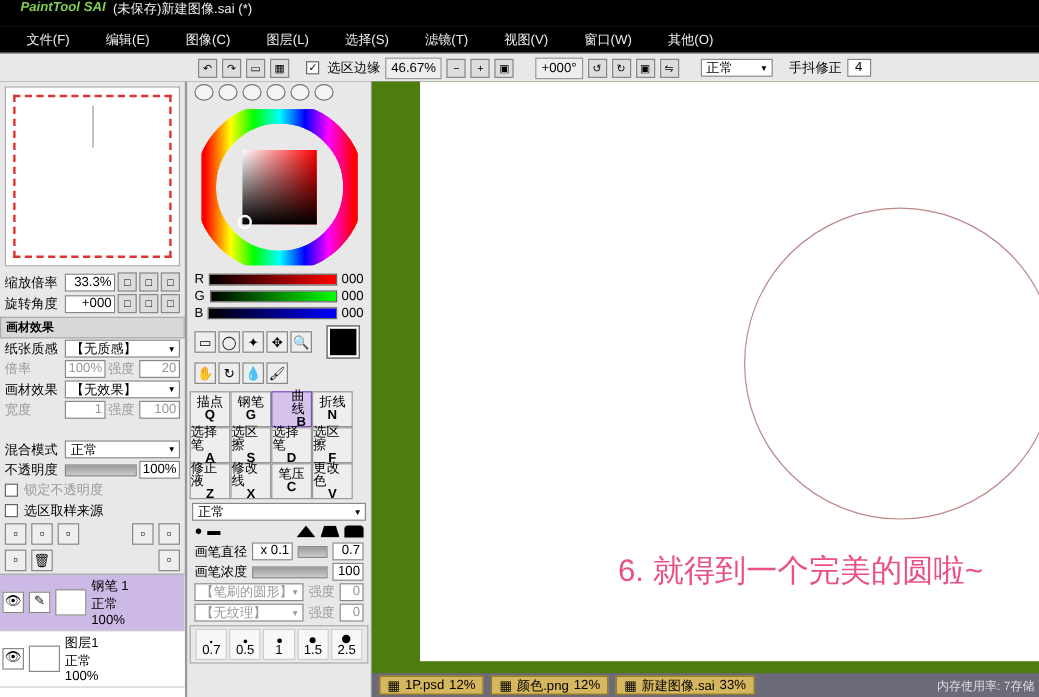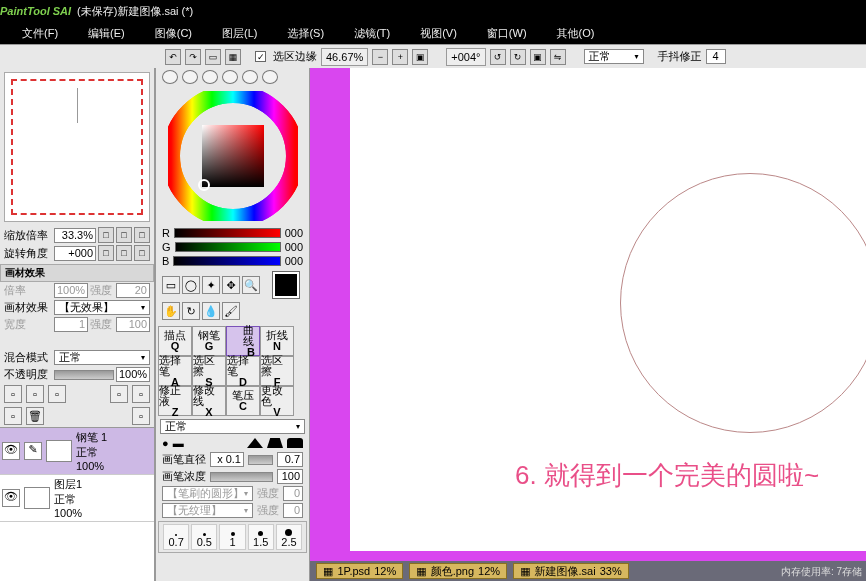--- a/index.html
+++ b/index.html
@@ -1,17 +1,17 @@
 <!DOCTYPE html>
 <html><head>
 <meta charset="utf-8">
 <style>
 * { margin:0; padding:0; box-sizing:border-box; font-family:"Microsoft YaHei",sans-serif; font-size:11px; }
 body { width:866px; height:581px; background:#333; overflow:hidden; position:relative; }
-.titlebar { height:22px; background:#000; color:#eee; display:flex; align-items:center; padding:0 0; }
+.titlebar { height:22px; background:#000; color:#eee; display:flex; align-items:flex-start; padding:0 17px; }
 .titlebar .logo { color:#7fd04f; font-style:italic; font-weight:bold; margin-right:6px; }
 .menubar { height:22px; background:#000; color:#eee; display:flex; align-items:center; gap:14px; padding:0 6px; }
 .menubar span { cursor:pointer;margin-left:16px; }
 .toprow { height:24px; background:#e8e8e8; border-top:1px solid #999; display:flex; align-items:center; padding:0 4px; font-size:10px; gap:4px; }
 .smbtn { width:16px; height:16px; background:#ddd; border:1px solid #888; display:inline-flex; align-items:center; justify-content:center; font-size:9px; cursor:pointer; }
 .chip { display:inline-flex; align-items:center; gap:2px; background:#eee; border:1px solid #999; padding:0 4px; height:18px; }
 .main { display:flex; height:513px; }
 .lcol { width:155px; background:#e8e8e8; border-right:1px solid #999; display:flex; flex-direction:column; }
 .nav { height:150px; margin:4px; border:1px solid #aaa; background:#fff; position:relative; }
 .nav .marquee { position:absolute; left:6px; top:6px; right:6px; bottom:6px; border:2px dashed #d33; }
@@ -35,21 +35,21 @@
 .rgbrow { display:flex; align-items:center; padding:1px 6px; gap:4px; font-size:10px; }
 .grad { flex:1; height:10px; border:1px solid #666; }
 .grad.r { background:linear-gradient(90deg,#000,#f00); }
 .grad.g { background:linear-gradient(90deg,#000,#0f0); }
 .grad.b { background:linear-gradient(90deg,#000,#00f); }
 .toolgrid { display:flex; flex-wrap:wrap; padding:2px; }
 .tool { width:34px; height:30px; border:1px solid #999; background:#eee; display:flex; flex-direction:column; align-items:center; justify-content:center; font-size:8px; line-height:1; cursor:pointer; }
 .tool.sel { background:#d6c3ec; border-color:#7a52b8;padding-left:16px; }
 .swatch { width:26px; height:26px; background:#000; border:2px solid #fff; outline:1px solid #666; margin-left:auto; margin-right:4px; }
 .spinrow { display:flex; align-items:center; padding:1px 6px; gap:4px; font-size:10px; }
-.canvas { flex:1; background:#d946ef; position:relative; }
+.canvas { flex:1; background:#4d7c0f; position:relative; }
 .canvas .paper { position:absolute; left:40px; top:0; right:0; bottom:30px; background:#fff; }
 .circle { position:absolute; left:270px; top:105px; width:260px; height:260px; border:1px solid #b88; border-radius:50%; }
 .caption { position:absolute; left:165px; top:390px; color:#e94f88; font-size:26px; font-weight:400; }
 .tabs { position:absolute; bottom:0; left:0; right:0; height:20px; background:#6a6a78; display:flex; align-items:center; font-size:10px; color:#fff; }
 .tab { background:#d6b75f; color:#000; border:1px solid #8a7020; padding:1px 6px; margin-left:6px; height:16px; display:flex; align-items:center; gap:4px; }
 .status { position:absolute; bottom:2px; right:4px; color:#ddd; font-size:10px; }
 .brushszrow { display:flex; gap:2px; padding:2px 4px; border:1px solid #aaa; margin:2px; font-size:9px; }
 .bsz { flex:1; text-align:center; border:1px solid #ccc; background:#f8f8f8; height:26px; display:flex; flex-direction:column; justify-content:flex-end; padding:1px; }
 .bsz .dot { align-self:center; background:#000; border-radius:50%; }
 .cb { width:11px; height:11px; border:1px solid #666; background:#fff; display:inline-block; margin-right:3px; }
@@ -88,21 +88,21 @@
   <span class="cb on"></span>
   <span>选区边缘</span>
   <span class="chip">
       <span>46.67%</span>
     </span>
   <span class="smbtn">−</span>
   <span class="smbtn">+</span>
   <span class="smbtn">▣</span>
   <span style="width:10px"></span>
   <span class="chip">
-      <span>+004°</span>
+      <span>+000°</span>
     </span>
   <span class="smbtn">↺</span>
   <span class="smbtn">↻</span>
   <span class="smbtn">▣</span>
   <span class="smbtn">⇋</span>
   <span style="width:10px"></span>
   <span class="dd" style="width:60px;flex:0 0 60px">正常</span>
   <span style="width:6px"></span>
   <span>手抖修正</span>
   <span class="inp" style="width:20px;flex:0 0 20px;text-align:center">4</span>
@@ -124,20 +124,24 @@
       </div>
     <div class="row">
         <label>旋转角度</label>
         <span class="inp">+000</span>
         <span class="smbtn">□</span>
         <span class="smbtn">□</span>
         <span class="smbtn">□</span>
       </div>
 
     <div class="section-h">画材效果</div>
+    <div class="row">
+        <label>纸张质感</label>
+        <span class="dd">【无质感】</span>
+      </div>
     <div class="row" style="color:#999">
         <label>倍率</label>
         <span class="inp">100%</span>
         <label style="flex:0 0 24px">强度</label>
         <span class="inp">20</span>
       </div>
     <div class="row">
         <label>画材效果</label>
         <span class="dd">【无效果】</span>
       </div>
@@ -149,20 +153,28 @@
       </div>
 
     <div class="row" style="margin-top:16px">
         <label>混合模式</label>
         <span class="dd">正常</span>
       </div>
     <div class="row">
         <label>不透明度</label>
         <span class="slider"></span>
         <span class="inp" style="flex:0 0 34px">100%</span>
+      </div>
+    <div class="row" style="color:#999">
+        <span class="cb"></span>
+        <span>锁定不透明度</span>
+      </div>
+    <div class="row">
+        <span class="cb"></span>
+        <span>选区取样来源</span>
       </div>
 
     <div class="layer-tools">
       <span class="ticon">▫</span>
       <span class="ticon">▫</span>
       <span class="ticon">▫</span>
       <span style="flex:1"></span>
       <span class="ticon">▫</span>
       <span class="ticon">▫</span>
     </div>

